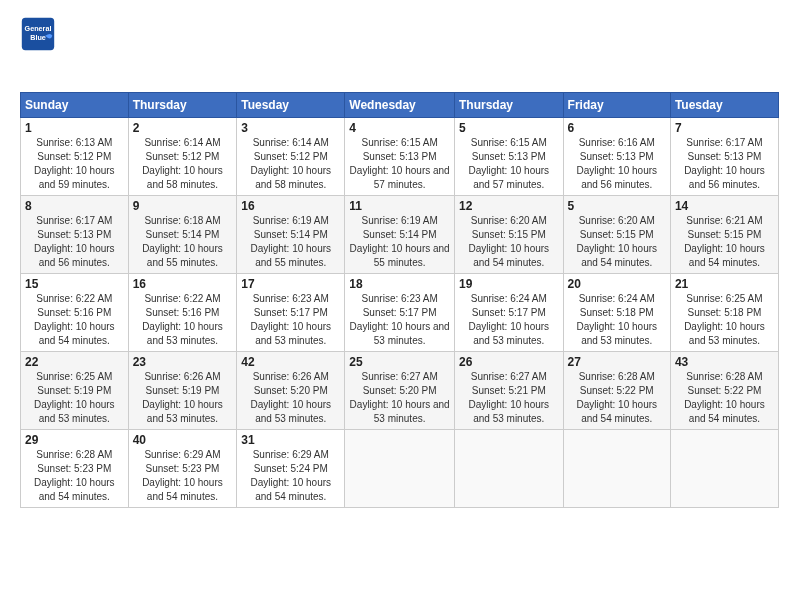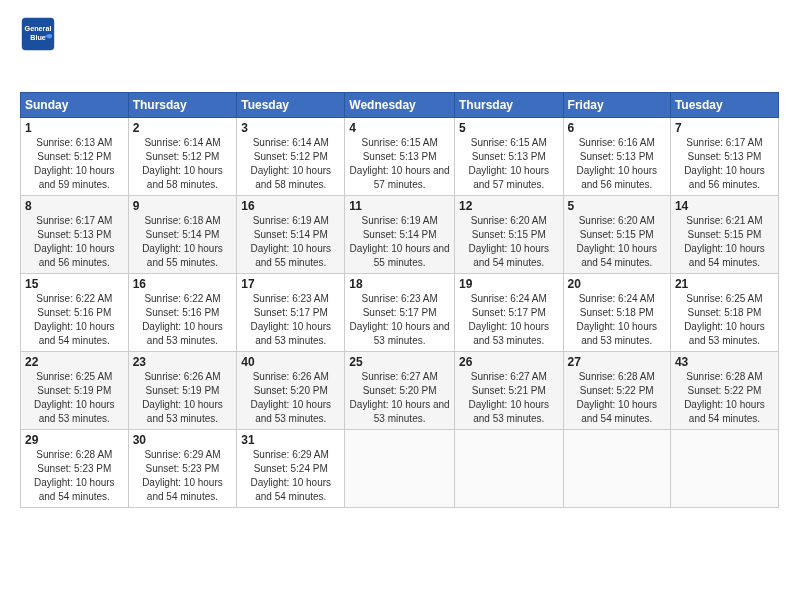--- a/index.html
+++ b/index.html
@@ -224,21 +224,21 @@
         <tr>
           <td>
             <span class="day-number">22</span>
             <div class="day-info">Sunrise: 6:25 AM<br>Sunset: 5:19 PM<br>Daylight: 10 hours and 53 minutes.</div>
           </td>
           <td>
             <span class="day-number">23</span>
             <div class="day-info">Sunrise: 6:26 AM<br>Sunset: 5:19 PM<br>Daylight: 10 hours and 53 minutes.</div>
           </td>
           <td>
-            <span class="day-number">40</span>
+            <span class="day-number">42</span>
             <div class="day-info">Sunrise: 6:26 AM<br>Sunset: 5:20 PM<br>Daylight: 10 hours and 53 minutes.</div>
           </td>
           <td>
             <span class="day-number">25</span>
             <div class="day-info">Sunrise: 6:27 AM<br>Sunset: 5:20 PM<br>Daylight: 10 hours and 53 minutes.</div>
           </td>
           <td>
             <span class="day-number">26</span>
             <div class="day-info">Sunrise: 6:27 AM<br>Sunset: 5:21 PM<br>Daylight: 10 hours and 53 minutes.</div>
           </td>
@@ -250,21 +250,21 @@
             <span class="day-number">43</span>
             <div class="day-info">Sunrise: 6:28 AM<br>Sunset: 5:22 PM<br>Daylight: 10 hours and 54 minutes.</div>
           </td>
         </tr>
         <tr>
           <td>
             <span class="day-number">29</span>
             <div class="day-info">Sunrise: 6:28 AM<br>Sunset: 5:23 PM<br>Daylight: 10 hours and 54 minutes.</div>
           </td>
           <td>
-            <span class="day-number">30</span>
+            <span class="day-number">40</span>
             <div class="day-info">Sunrise: 6:29 AM<br>Sunset: 5:23 PM<br>Daylight: 10 hours and 54 minutes.</div>
           </td>
           <td>
             <span class="day-number">31</span>
             <div class="day-info">Sunrise: 6:29 AM<br>Sunset: 5:24 PM<br>Daylight: 10 hours and 54 minutes.</div>
           </td>
           <td class="empty-cell"></td>
           <td class="empty-cell"></td>
           <td class="empty-cell"></td>
           <td class="empty-cell"></td>

